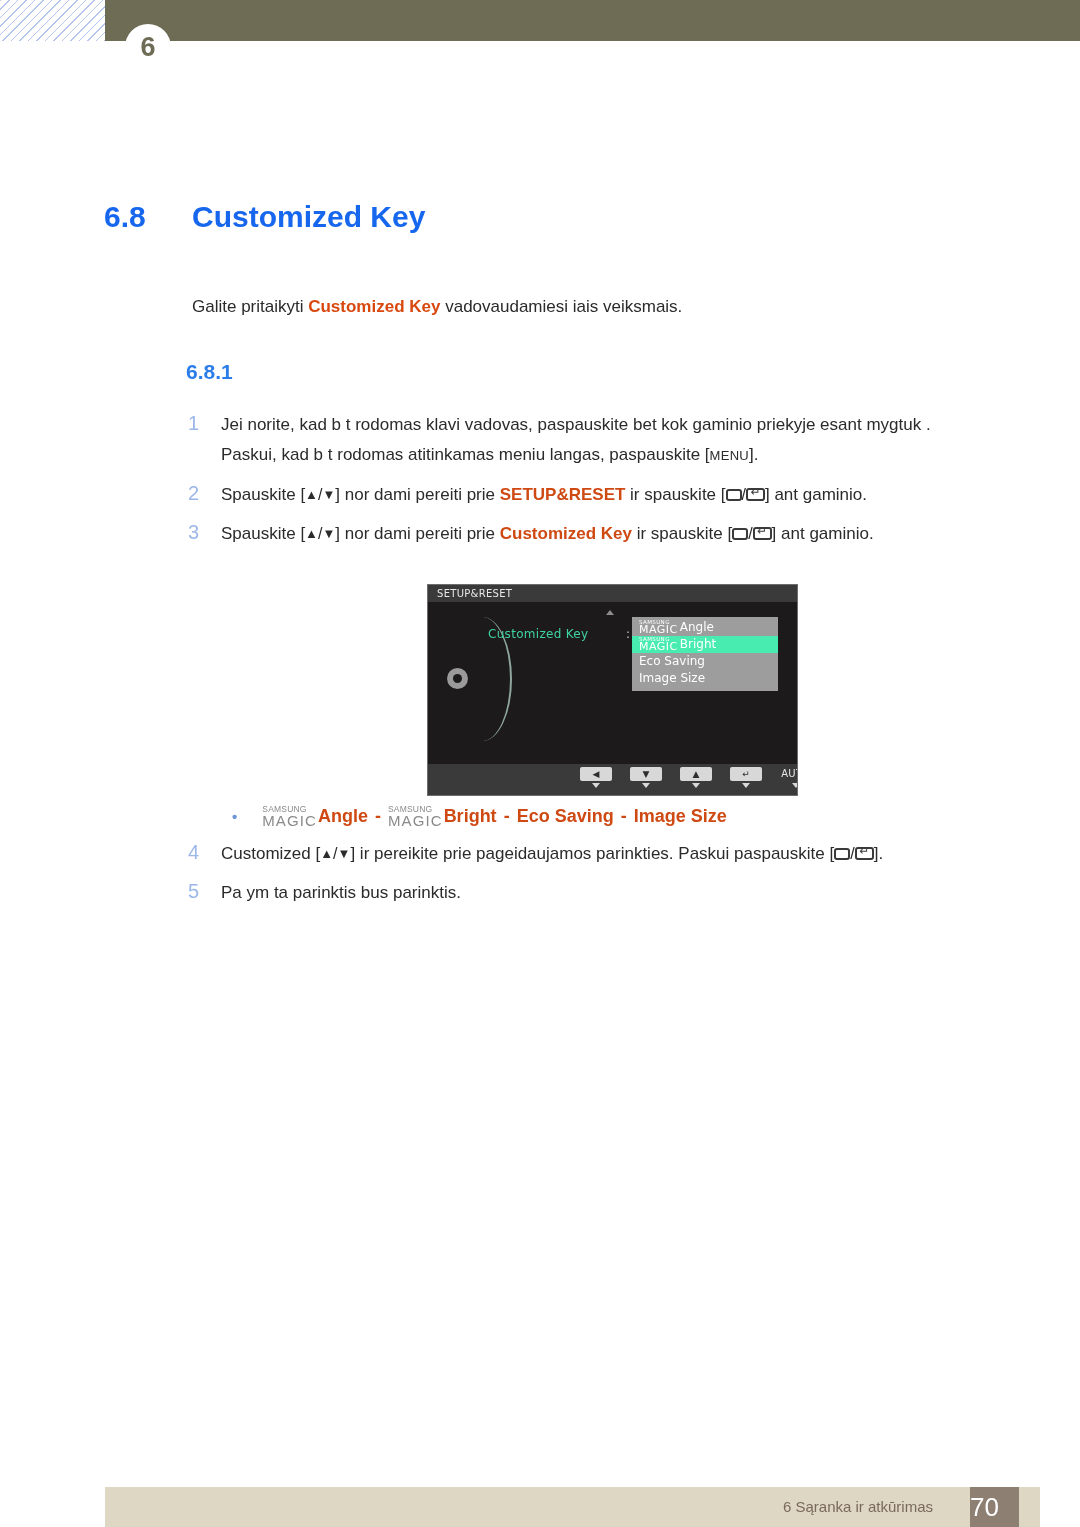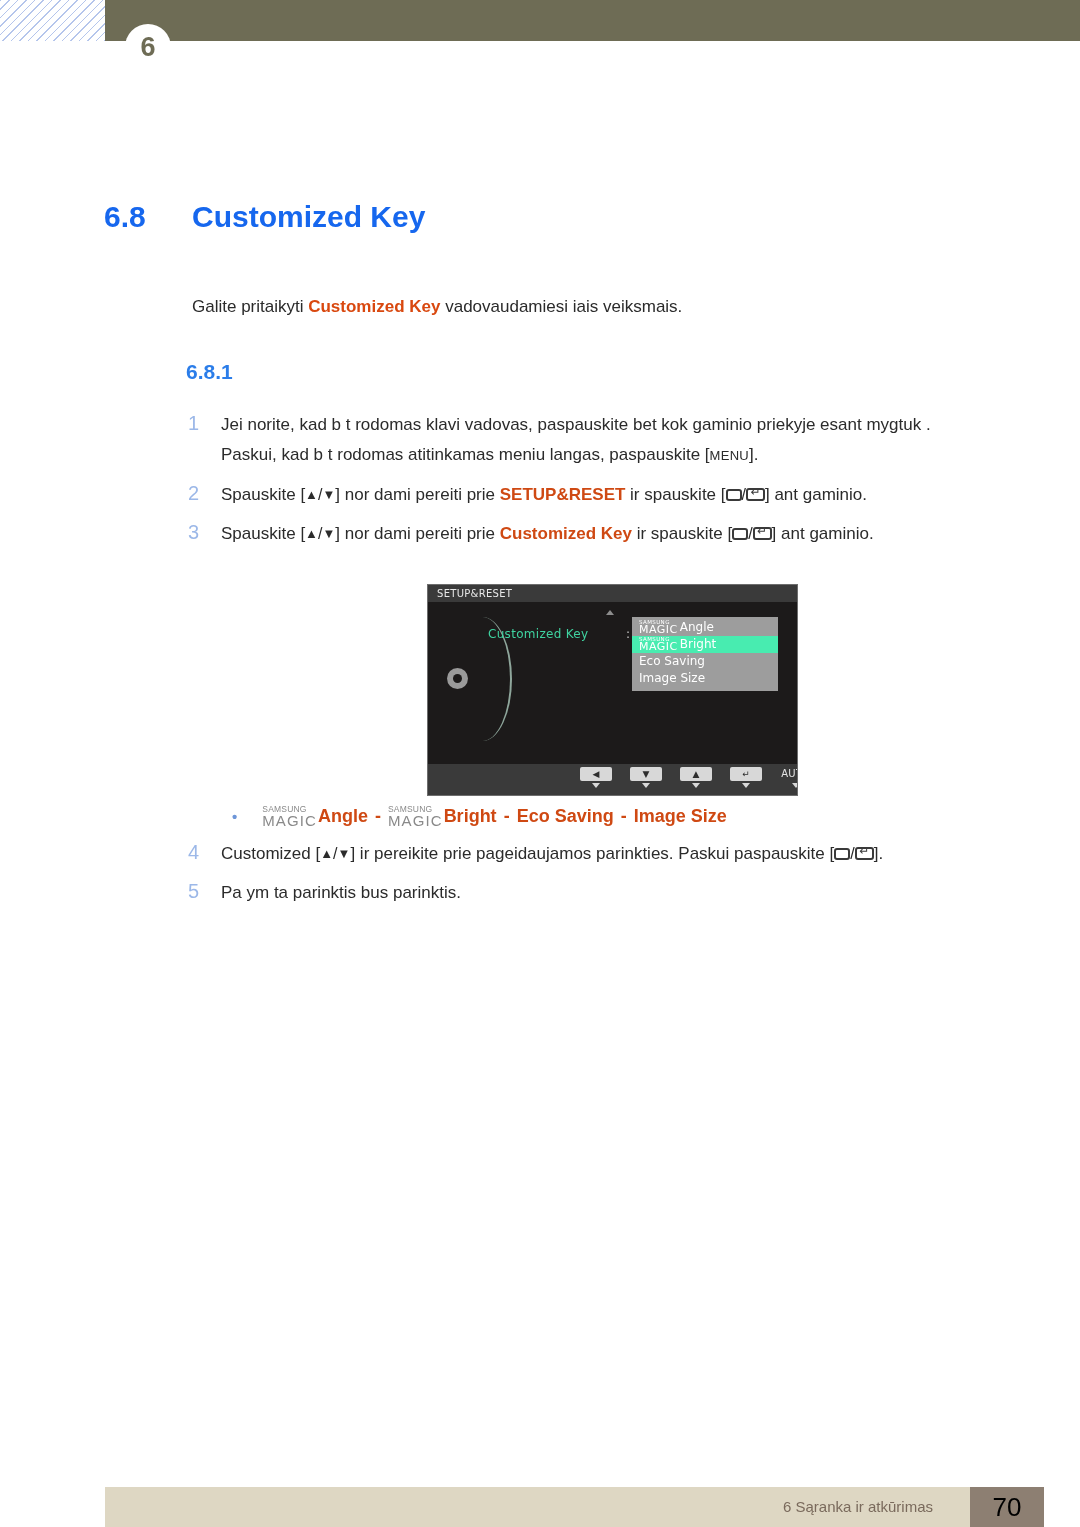--- a/index.html
+++ b/index.html
@@ -421,27 +421,27 @@
     right: 107px;
     top: 11px;
     font-size: 15px;
     color: #7a6a5c;
     white-space: nowrap;
   }
   .footer-pagebox {
     position: absolute;
     left: 865px;
     top: 0;
-    width: 74px;
+    width: 49px;
     height: 40px;
     background: #8d7f72;
-    color: #000000;
+    color: #ffffff;
     font-size: 26px;
     line-height: 40px;
-    text-align: center;
+    text-align: left;
   }
 </style>
 </head>
 <body>
 
 <div class="page-header">
   <div class="hatch-block"></div>
   <div class="olive-bar"></div>
   <div class="chapter-badge">6</div>
 </div>

